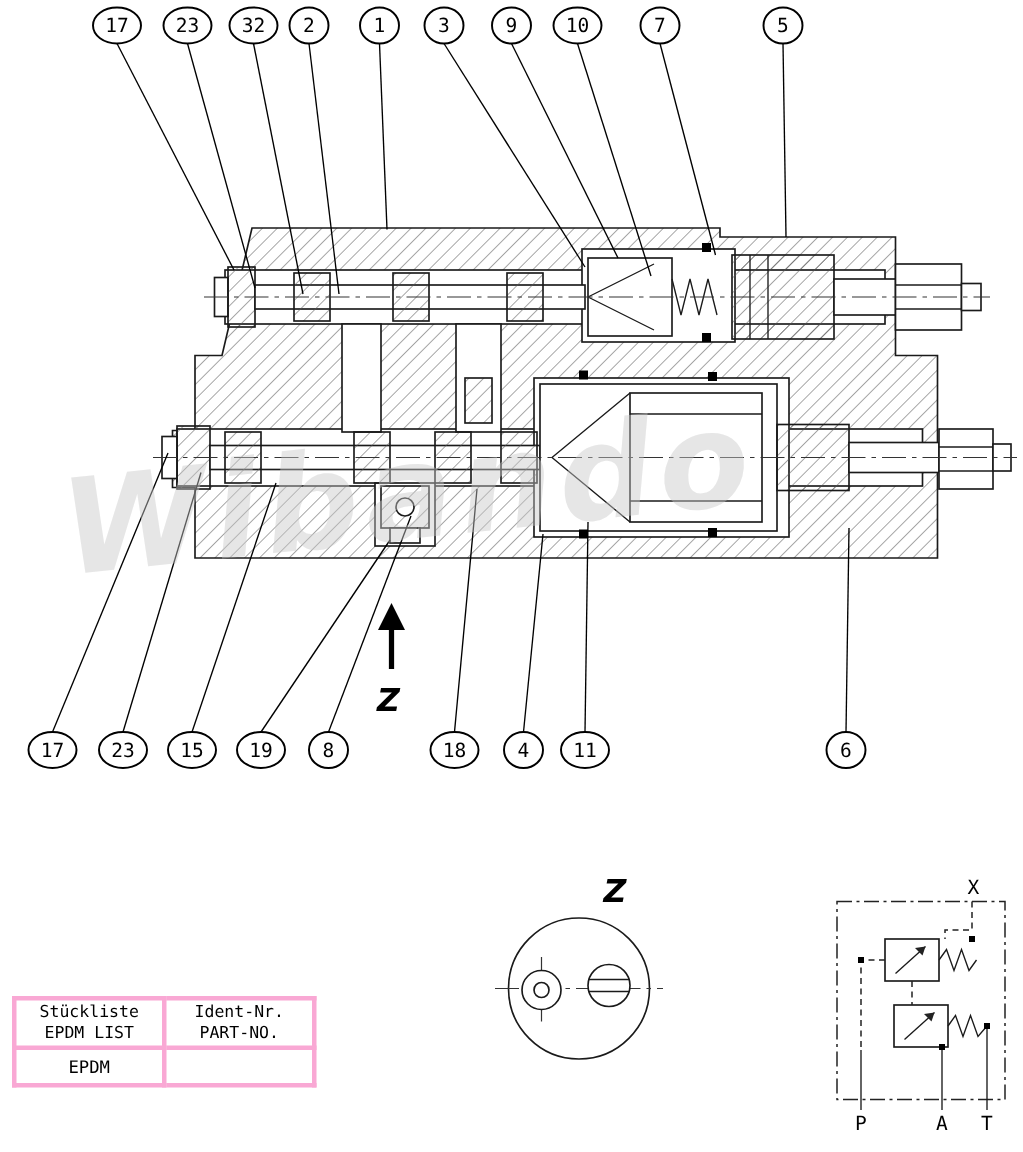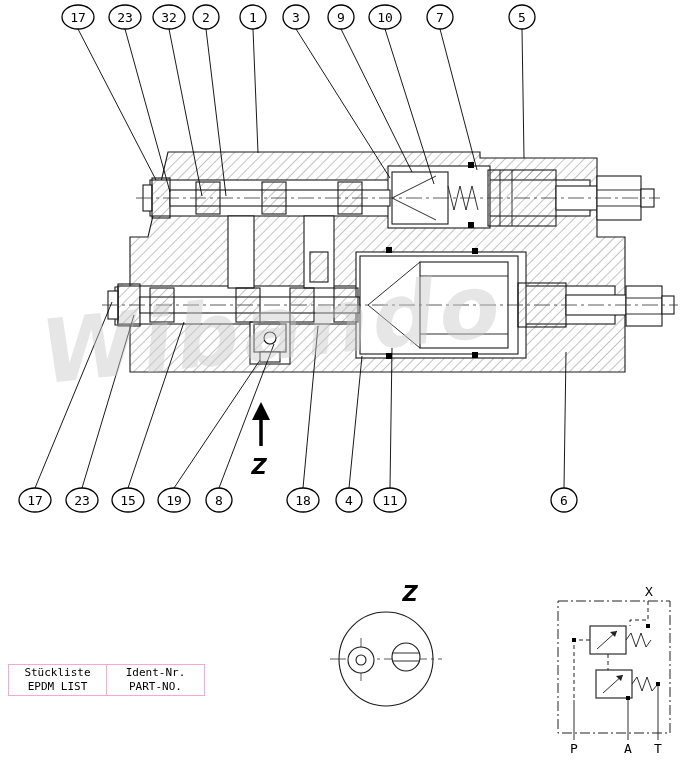--- a/index.html
+++ b/index.html
@@ -20,21 +20,21 @@
   .label-z { font:italic bold 21px "DejaVu Sans", sans-serif; fill:#000; text-anchor:middle; }
   .port-label { font:13px "DejaVu Sans Mono", monospace; fill:#000; text-anchor:middle; }
 
   #watermark { position:absolute; left:40px; top:270px; width:600px;
                font:bold italic 88px "DejaVu Sans", sans-serif;
                color:#c9c9c9; opacity:0.45; transform:rotate(-6deg);
                pointer-events:none; letter-spacing:4px; white-space:nowrap; }
 
   .parts-table { position:absolute; left:8px; top:664px; border-collapse:collapse;
                  background:#fff; }
-  .parts-table th, .parts-table td { border:1px solid #f9a8d4; padding:1px 6px; text-align:center;
+  .parts-table th, .parts-table td { border:3px solid #f9a8d4; padding:1px 6px; text-align:center;
                  font-weight:normal; }
   .parts-table th { font-size:11px; line-height:1.25; height:28px; width:85px; }
   .parts-table td { font-size:11.5px; height:20px; }
 </style>
 </head>
 <body>
 
 <div id="canvas">
 
 <svg id="drawing" width="682" height="768" viewBox="0 0 682 768" xmlns="http://www.w3.org/2000/svg">
@@ -279,16 +279,20 @@
         <div>Stückliste</div>
         <div>EPDM LIST</div>
       </th>
       <th>
         <div>Ident-Nr.</div>
         <div>PART-NO.</div>
       </th>
     </tr>
   </thead>
   <tbody>
+    <tr>
+      <td>EPDM</td>
+      <td></td>
+    </tr>
   </tbody>
 </table>
 
 </div>
 
 </body></html>

